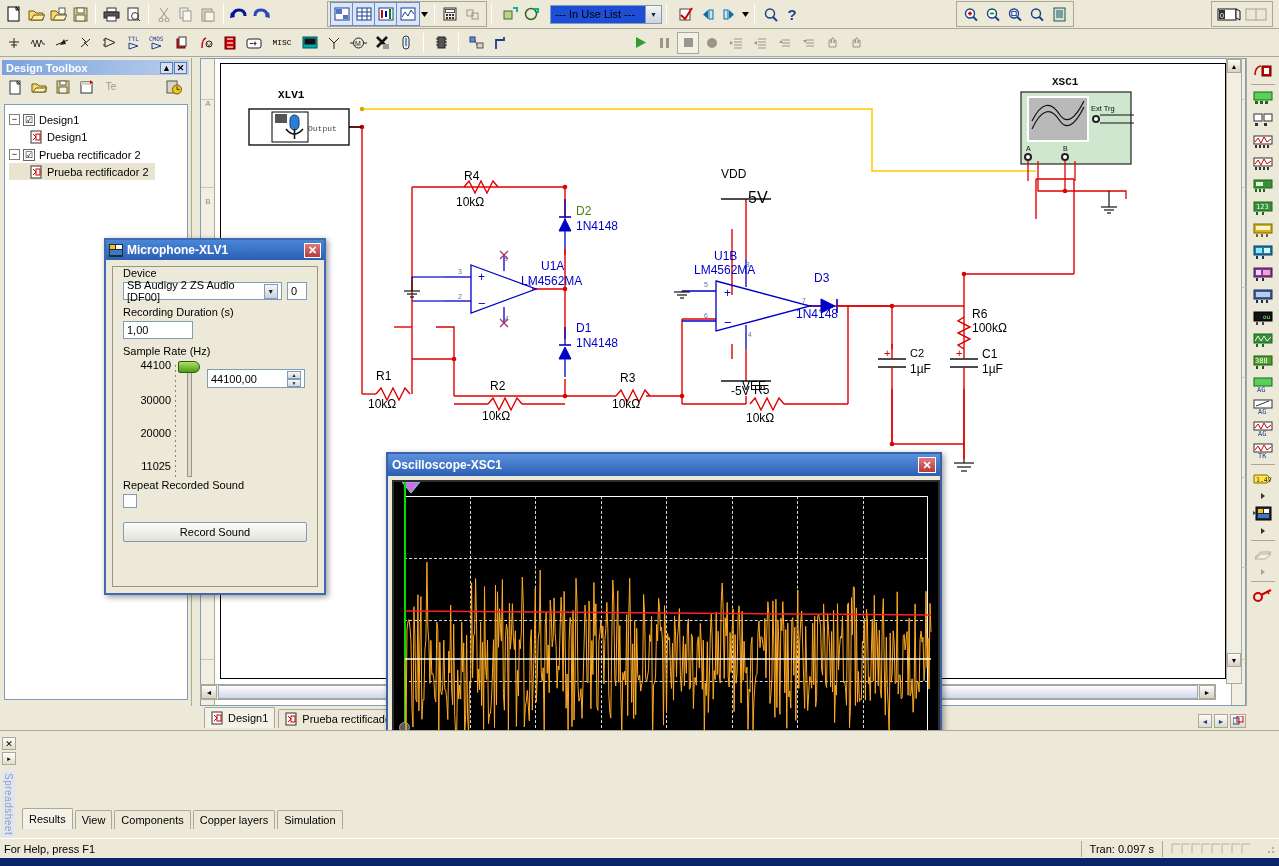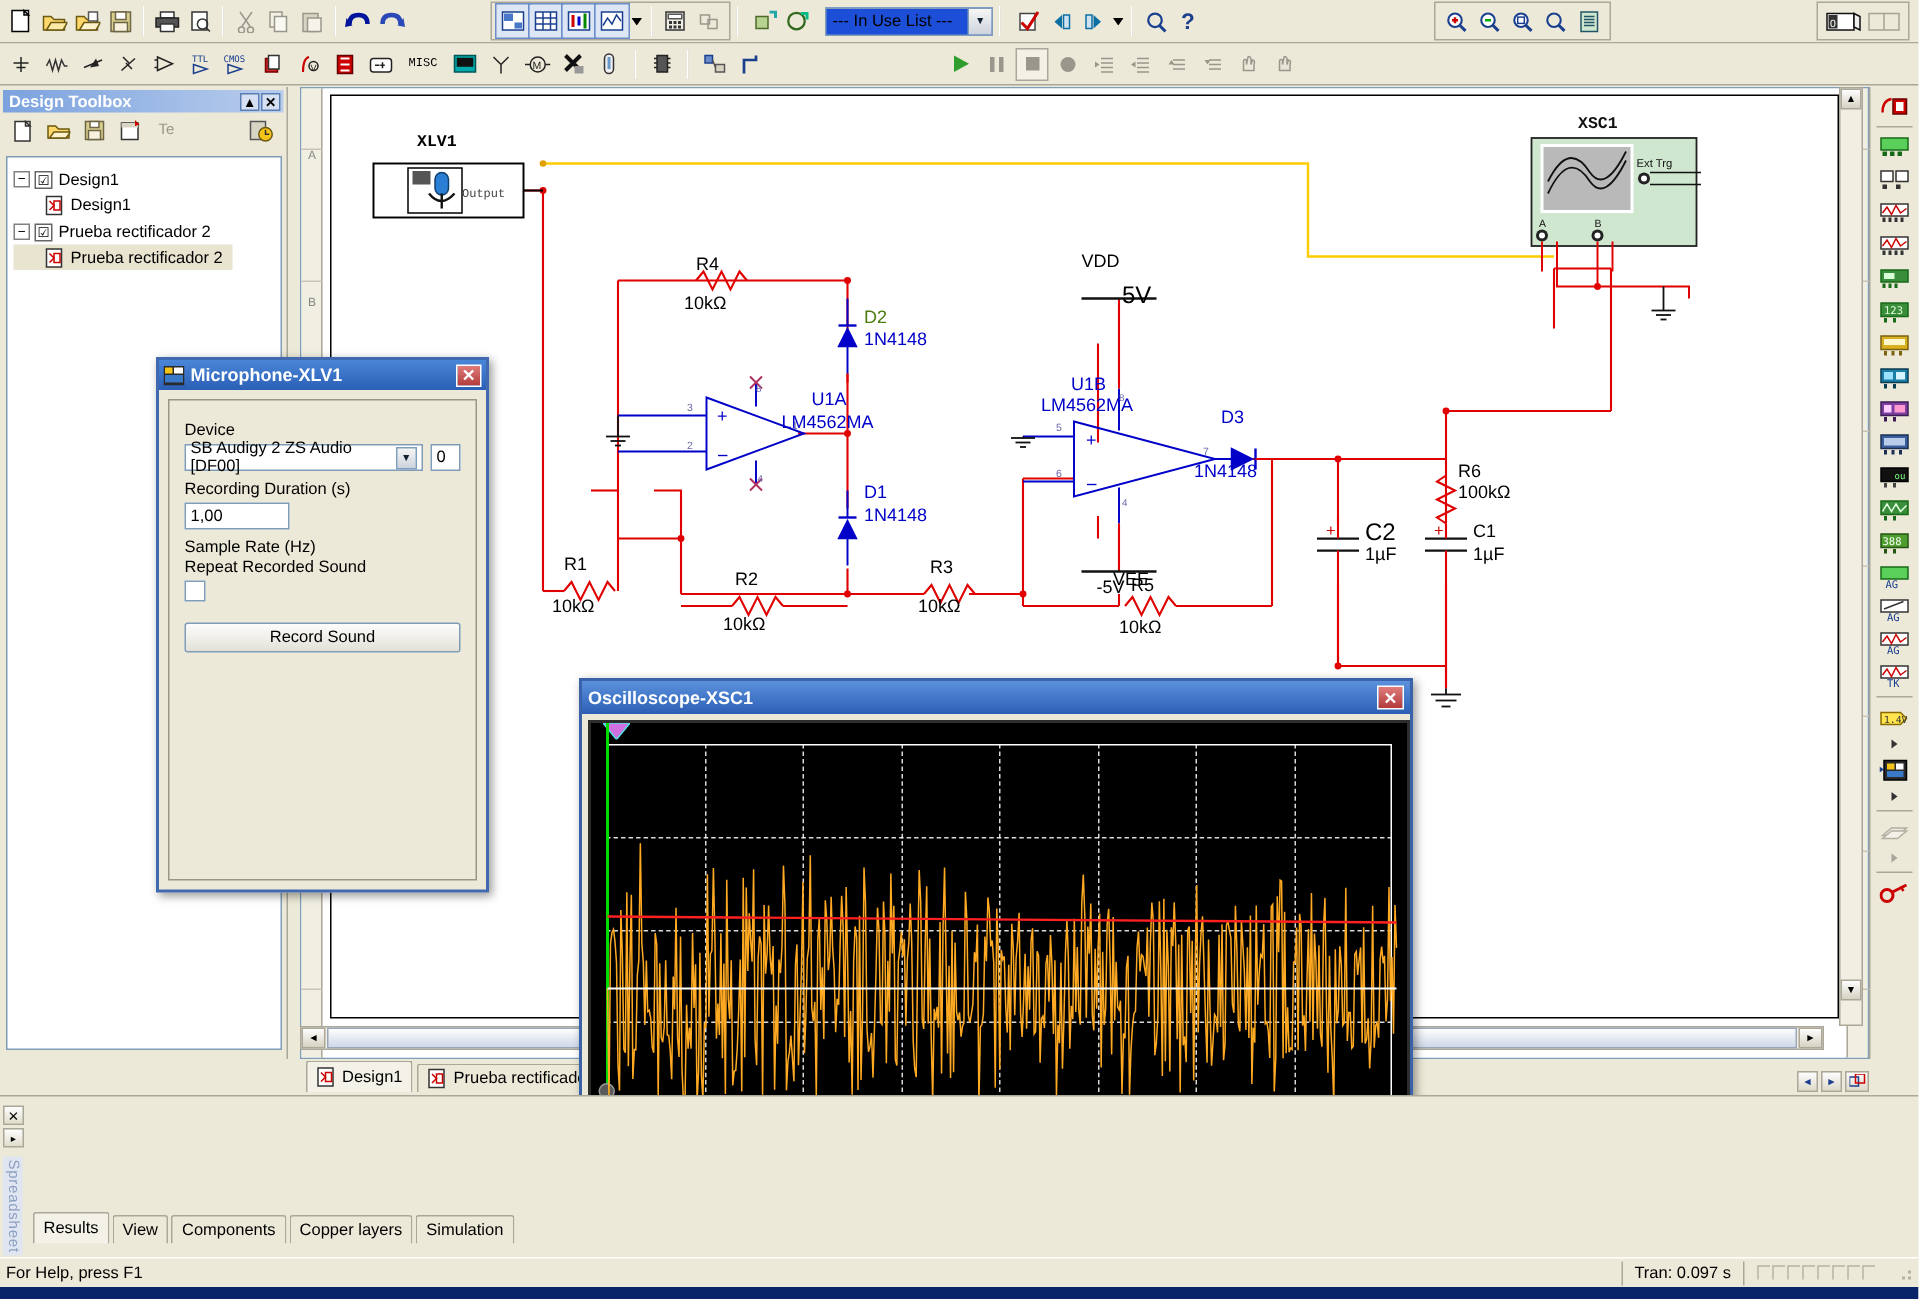--- a/index.html
+++ b/index.html
@@ -94,21 +94,21 @@
   #taskbar { position:absolute; left:0; top:858px; width:1279px; height:8px; background:#0a246a; }
 
   
   #mic { position:absolute; left:104px; top:238px; width:222px; height:357px;
          background:#ece9d8; border:2px solid #4169b0; box-shadow:2px 2px 6px rgba(0,0,0,.4); }
   #mic .ttl { height:20px; background:linear-gradient(180deg,#4a86d8,#2a5fb5);
               display:flex; align-items:center; padding:0 3px; color:#fff; font-weight:bold; font-size:12px; }
   #mic .ttl .x { margin-left:auto; width:17px; height:15px; background:linear-gradient(#e07b7b,#b33b3b);
               border:1px solid #fff; color:#fff; font-size:11px; display:flex; align-items:center; justify-content:center; font-weight:bold;}
   #mic .body { position:absolute; left:6px; top:26px; right:6px; bottom:6px; background:#ece9d8;
-              border:1px solid #9a9684; padding:14px 10px; }
+              border:1px solid #9a9684; padding:0 10px; }
   .flabel { font-size:11px; margin:6px 0 3px; }
   .finput { height:18px; border:1px solid #7f9db9; background:#fff; font-size:11px; padding:1px 3px;
             display:flex; align-items:center; }
   .spin { width:14px; height:16px; margin-left:auto; display:flex; flex-direction:column; }
   .spin i { flex:1; background:linear-gradient(#f8f8f6,#d2d6de); border:1px solid #7f9db9; font-style:normal;
             font-size:5px; line-height:6px; text-align:center; color:#123; }
   .btnstd { height:20px; border:1px solid #7f9db9; background:linear-gradient(#fdfdfd,#e3e1d6);
             display:flex; align-items:center; justify-content:center; font-size:11px; border-radius:2px; }
 
   
@@ -1065,21 +1065,21 @@
 
     <div style="position:absolute;left:404px;top:312px;font-size:12px">R3</div>
     <div style="position:absolute;left:396px;top:338px;font-size:12px">10kΩ</div>
 
     <div style="position:absolute;left:538px;top:324px;font-size:12px">R5</div>
     <div style="position:absolute;left:530px;top:352px;font-size:12px">10kΩ</div>
 
     <div style="position:absolute;left:756px;top:248px;font-size:12px">R6</div>
     <div style="position:absolute;left:756px;top:262px;font-size:12px">100kΩ</div>
 
-    <div style="position:absolute;left:694px;top:288px;font-size:16px">C2</div>
+    <div style="position:absolute;left:694px;top:288px;font-size:11px">C2</div>
     <div style="position:absolute;left:694px;top:303px;font-size:12px">1µF</div>
     <div style="position:absolute;left:766px;top:288px;font-size:12px">C1</div>
     <div style="position:absolute;left:766px;top:303px;font-size:12px">1µF</div>
   </div>
 </div>
 
 <div class="sbh">
   <div class="sbbtn">◄</div>
   <div class="sbthumb"></div>
   <div class="sbbtn">►</div>
@@ -1336,20 +1336,38 @@
       </div>
     </div>
 
     <div class="flabel">Recording Duration (s)</div>
     <div class="finput" style="width:70px">
       <span>1,00</span>
     </div>
 
     <div class="flabel">Sample Rate (Hz)</div>
 
+    <div id="srWrap">
+      <div id="srScale">
+        <div class="srTick" style="top:-2px">44100</div>
+        <div class="srTick" style="top:33px">30000</div>
+        <div class="srTick" style="top:66px">20000</div>
+        <div class="srTick" style="top:99px">11025</div>
+      </div>
+      <div id="srTrackDots"></div>
+      <div id="srTrack"></div>
+      <div id="srThumb"></div>
+      <div class="finput" style="position:absolute;left:84px;top:8px;width:98px;height:19px">
+        <span>44100,00</span>
+        <span class="spin">
+            <i>▲</i>
+            <i>▼</i>
+          </span>
+      </div>
+    </div>
 
     <div class="flabel" style="margin-top:-2px">Repeat Recorded Sound</div>
     <div style="width:14px;height:14px;border:1px solid #7f9db9;background:#fff"></div>
 
     <div class="btnstd" style="margin-top:14px">
       <span>Record Sound</span>
     </div>
   </div>
 </div>
 

